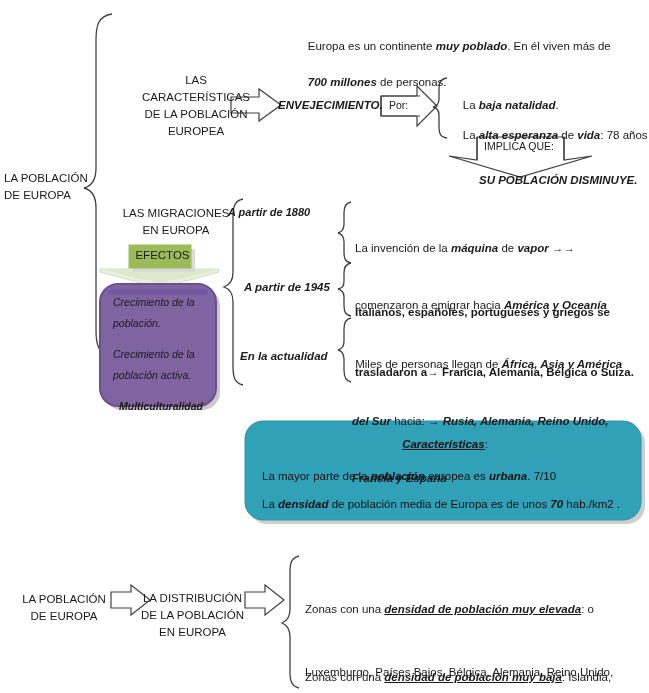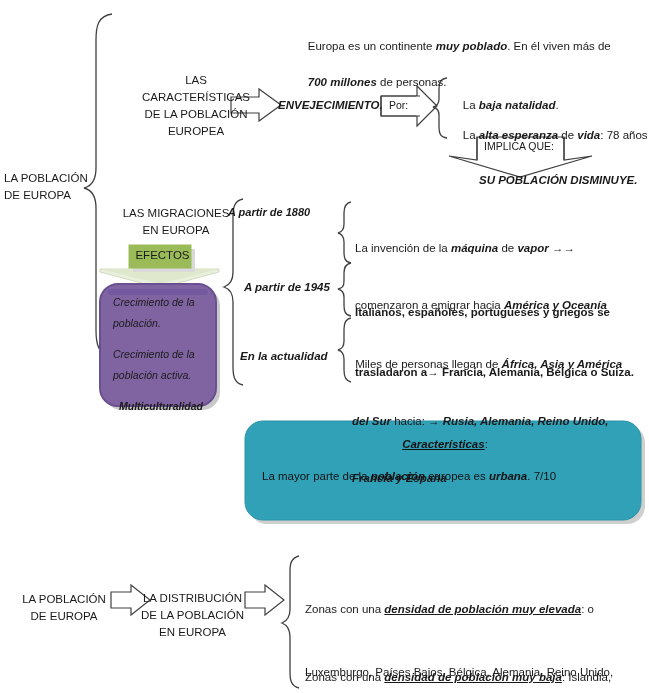--- a/index.html
+++ b/index.html
@@ -184,20 +184,23 @@
   </div>
 
   <div class="abs txt" style="left:352px; top:317px; width:295px; line-height:19px;">
     <div>&nbsp;Miles de personas llegan de <span class="itbd">África, Asia y América</span></div>
     <div><span class="itbd">del Sur</span> hacia: <span class="itbd">→ Rusia, Alemania, Reino Unido,</span></div>
     <div class="itbd">Francia y España</div>
   </div>
   <div class="abs teal-text" style="left:262px; top:467px; width:372px;">
     <span>La mayor parte de la </span><span class="itbd">población</span><span> europea es </span><span class="itbd">urbana</span><span>. 7/10</span>
   </div>
+  <div class="abs teal-text" style="left:262px; top:495px; width:372px;">
+    <span>La </span><span class="itbd">densidad</span><span> de población media de Europa es de unos </span><span class="itbd">70</span><span> hab./km2 .</span>
+  </div>
 
   <div class="abs ttl" style="left:18px; top:591px; width:92px;">
     <div>LA POBLACIÓN</div>
     <div>DE EUROPA</div>
   </div>
 
   <div class="abs ttl" style="left:140px; top:582px; width:105px;margin-top:8px;">
     <div>LA DISTRIBUCIÓN</div>
     <div>DE LA POBLACIÓN</div>
     <div>EN EUROPA</div>

